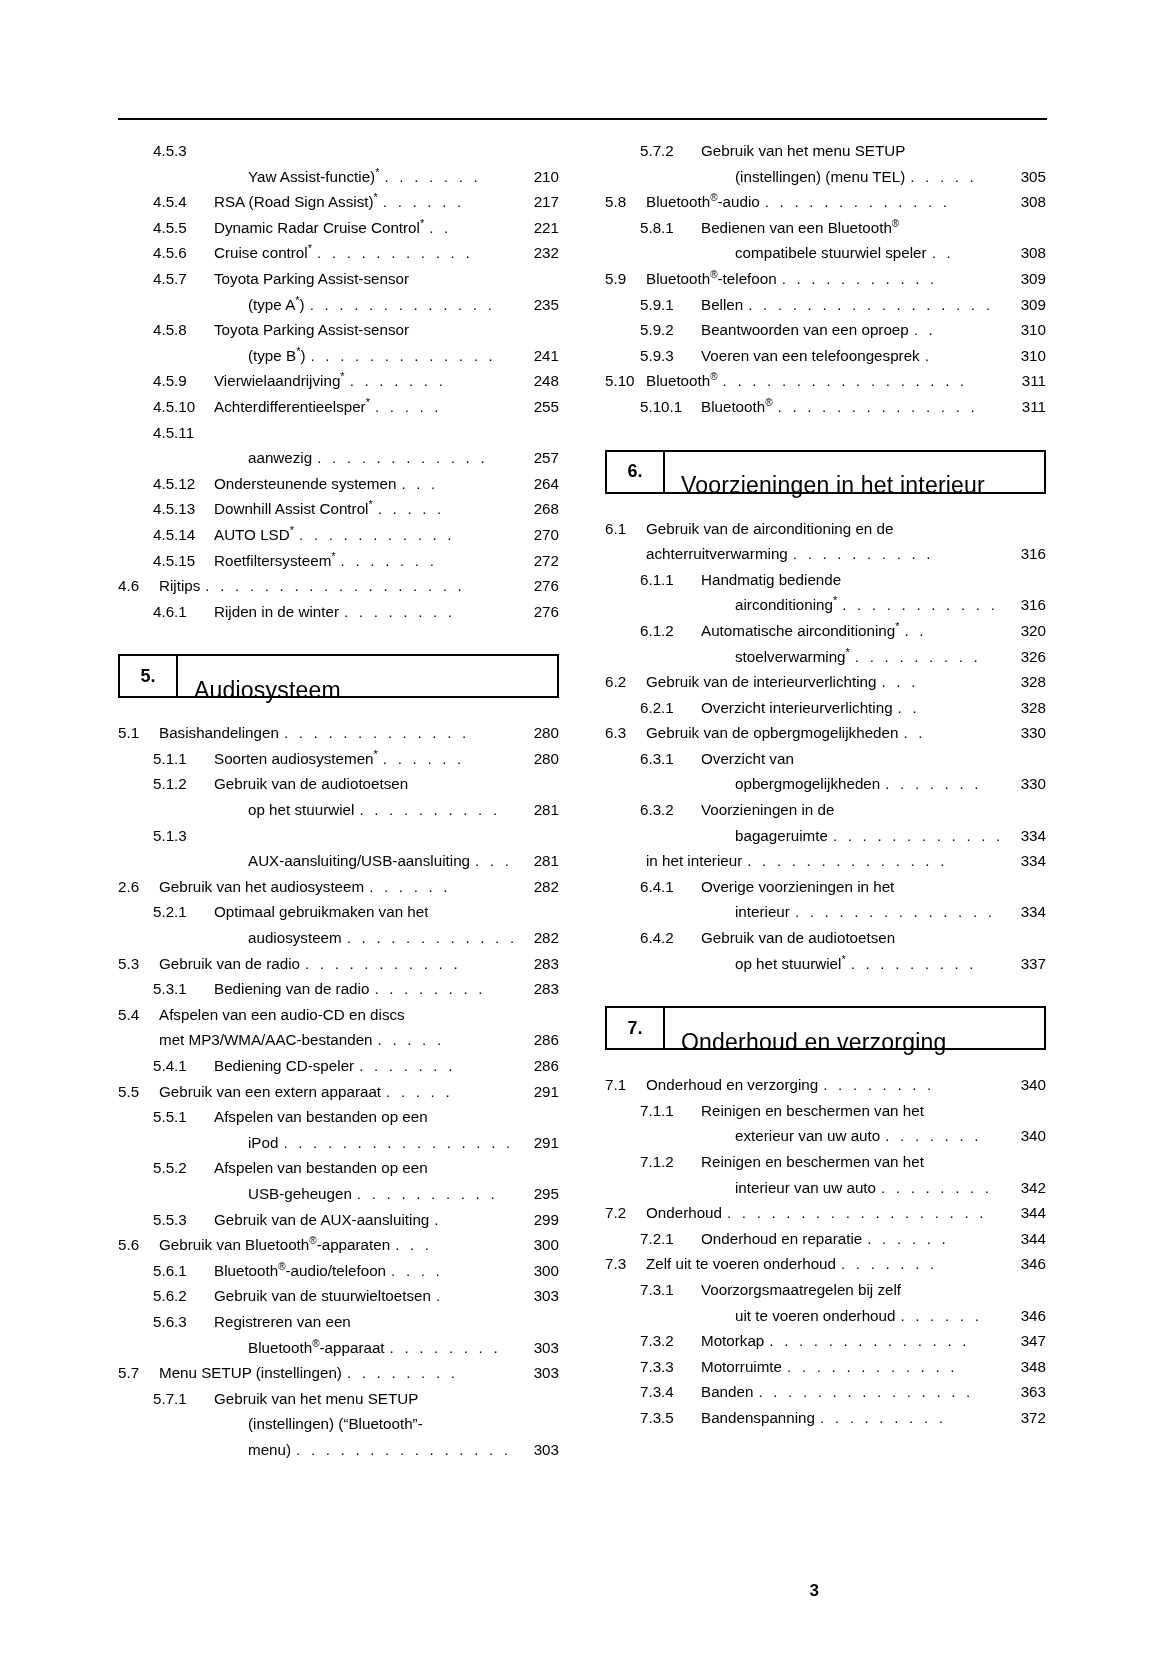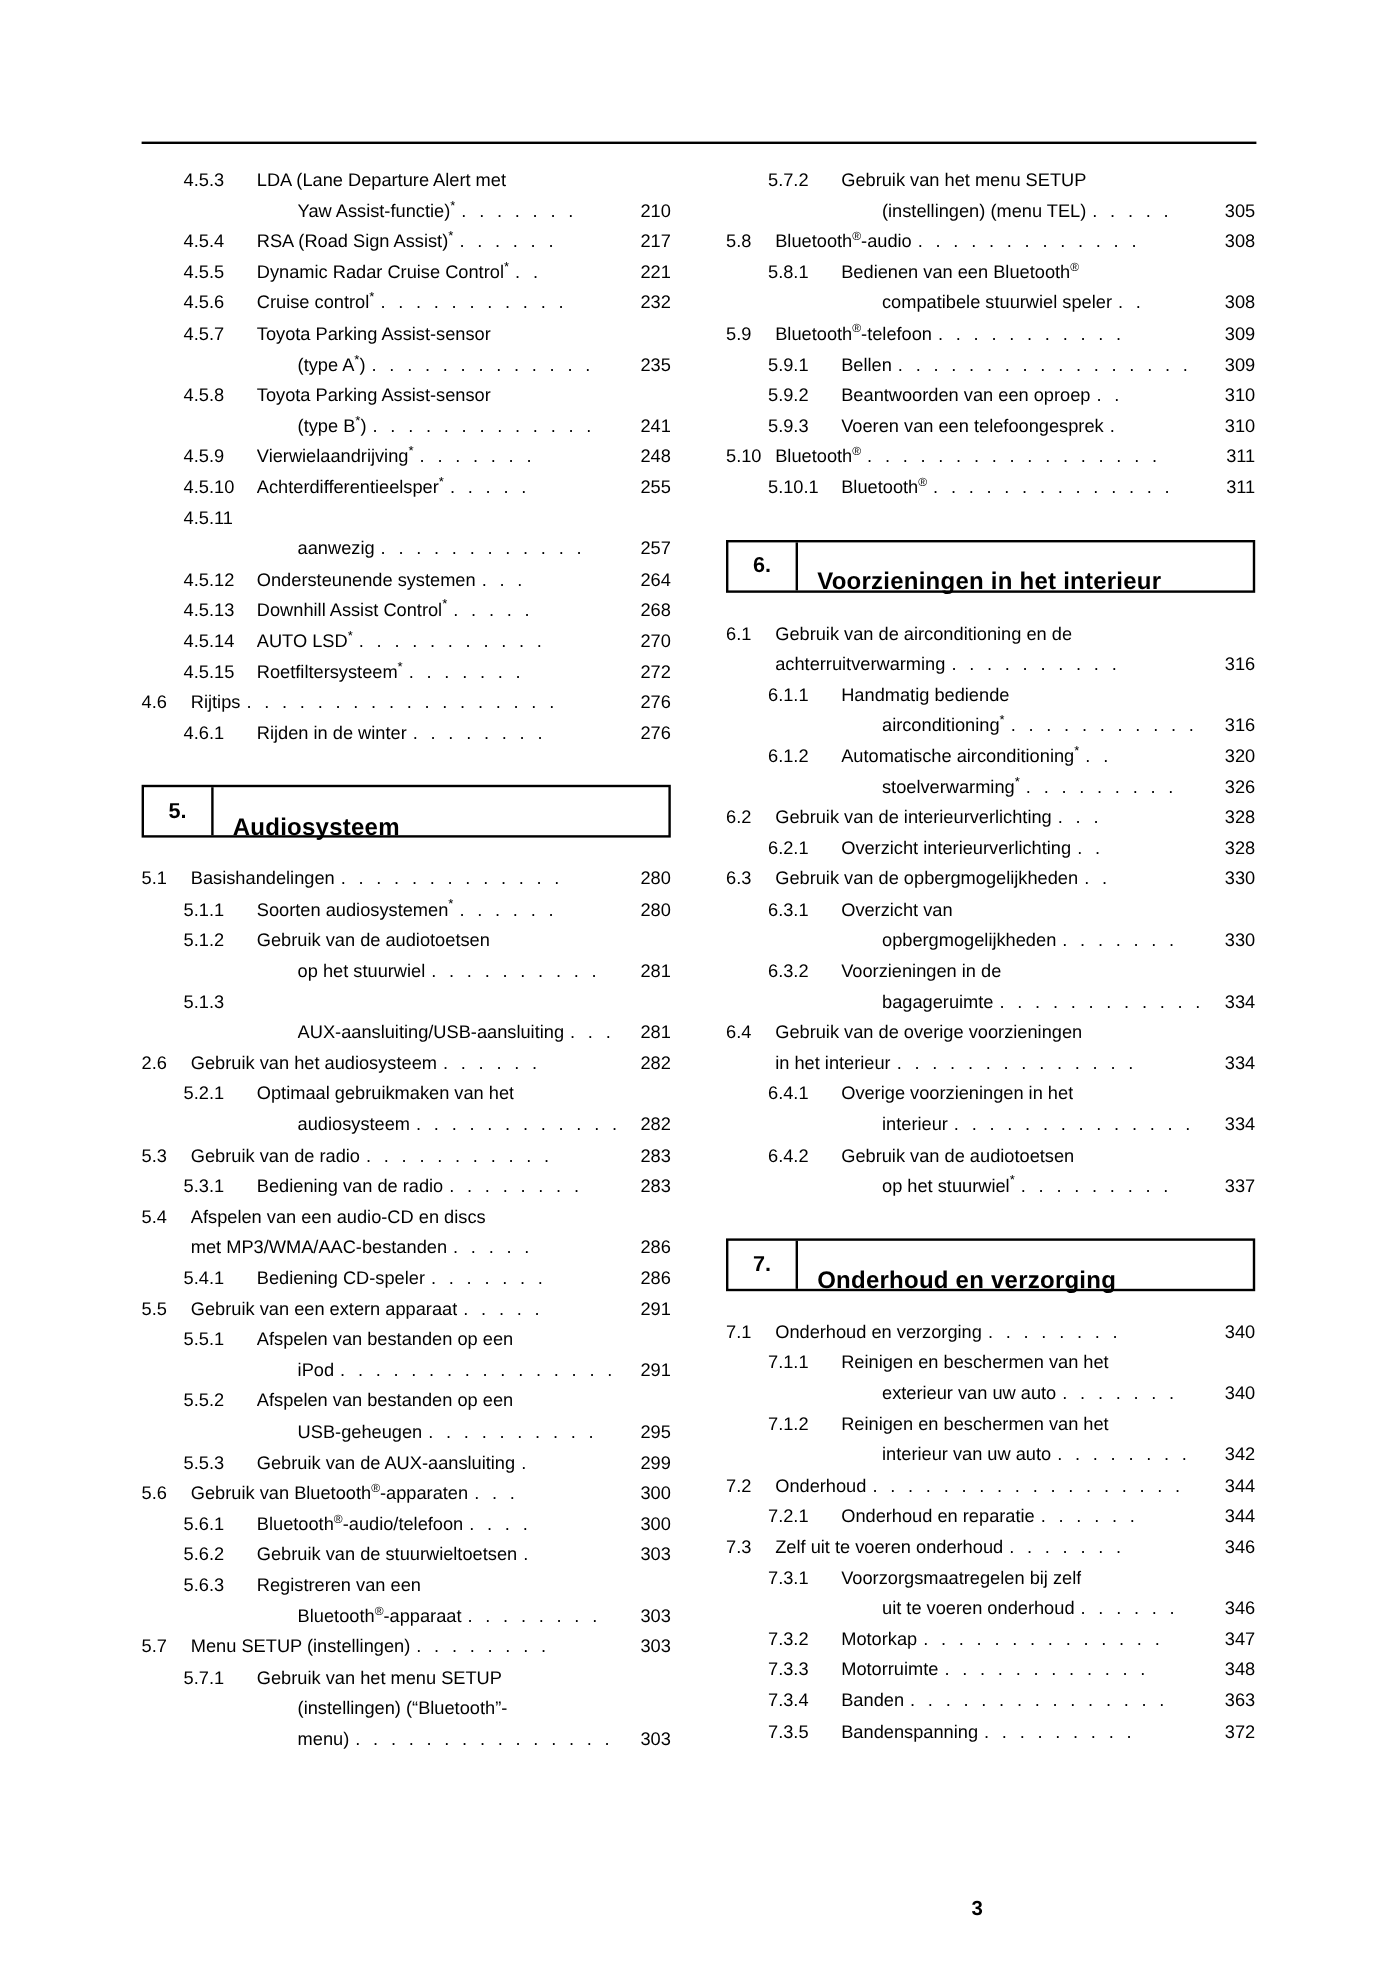--- a/index.html
+++ b/index.html
@@ -118,22 +118,22 @@
     justify-content: center;
     font-size: 18px;
     font-weight: bold;
     border-right: 2px solid #000;
   }
   .chapter .ctitle {
     flex: 1 1 auto;
     display: flex;
     align-items: center;
     padding-left: 16px;
-    font-size: 20px;
-    font-weight: bold;
+    font-size: 23px;
+    font-weight: normal;
     letter-spacing: 0.2px;
     margin-top: 28px;
   }
   .pagenum {
     position: absolute;
     right: 118px;
     bottom: 52px;
     font-size: 17px;
     font-weight: bold;
   }
@@ -144,23 +144,20 @@
 <div class="page">
   <div class="rule-top"></div>
 
   <div class="columns">
 
     <div class="col">
       <div id="left-1">
           <div>
             <div class="entry">
               <span class="num lvl2">4.5.3</span>
-              <div class="body-wrap">
-                <span class="title">LDA (Lane Departure Alert met</span>
-              </div>
             </div>
             <div class="cont">
               <span class="spacer-l2"></span>
               <div class="body-wrap">
                 <span class="title">Yaw Assist-functie)<sup class="ast">*</sup></span>
                 <span class="leader">. . . . . . .</span>
                 <span class="pg">210</span>
               </div>
             </div>
           </div>
@@ -804,26 +801,20 @@
             <div class="cont">
               <span class="spacer-l2"></span>
               <div class="body-wrap">
                 <span class="title">bagageruimte</span>
                 <span class="leader">. . . . . . . . . . . .</span>
                 <span class="pg">334</span>
               </div>
             </div>
           </div>
           <div>
-            <div class="entry">
-              <span class="num lvl1">6.4</span>
-              <div class="body-wrap">
-                <span class="title">Gebruik van de overige voorzieningen</span>
-              </div>
-            </div>
             <div class="cont">
               <span class="spacer-l1"></span>
               <div class="body-wrap">
                 <span class="title">in het interieur</span>
                 <span class="leader">. . . . . . . . . . . . . .</span>
                 <span class="pg">334</span>
               </div>
             </div>
           </div>
           <div>

